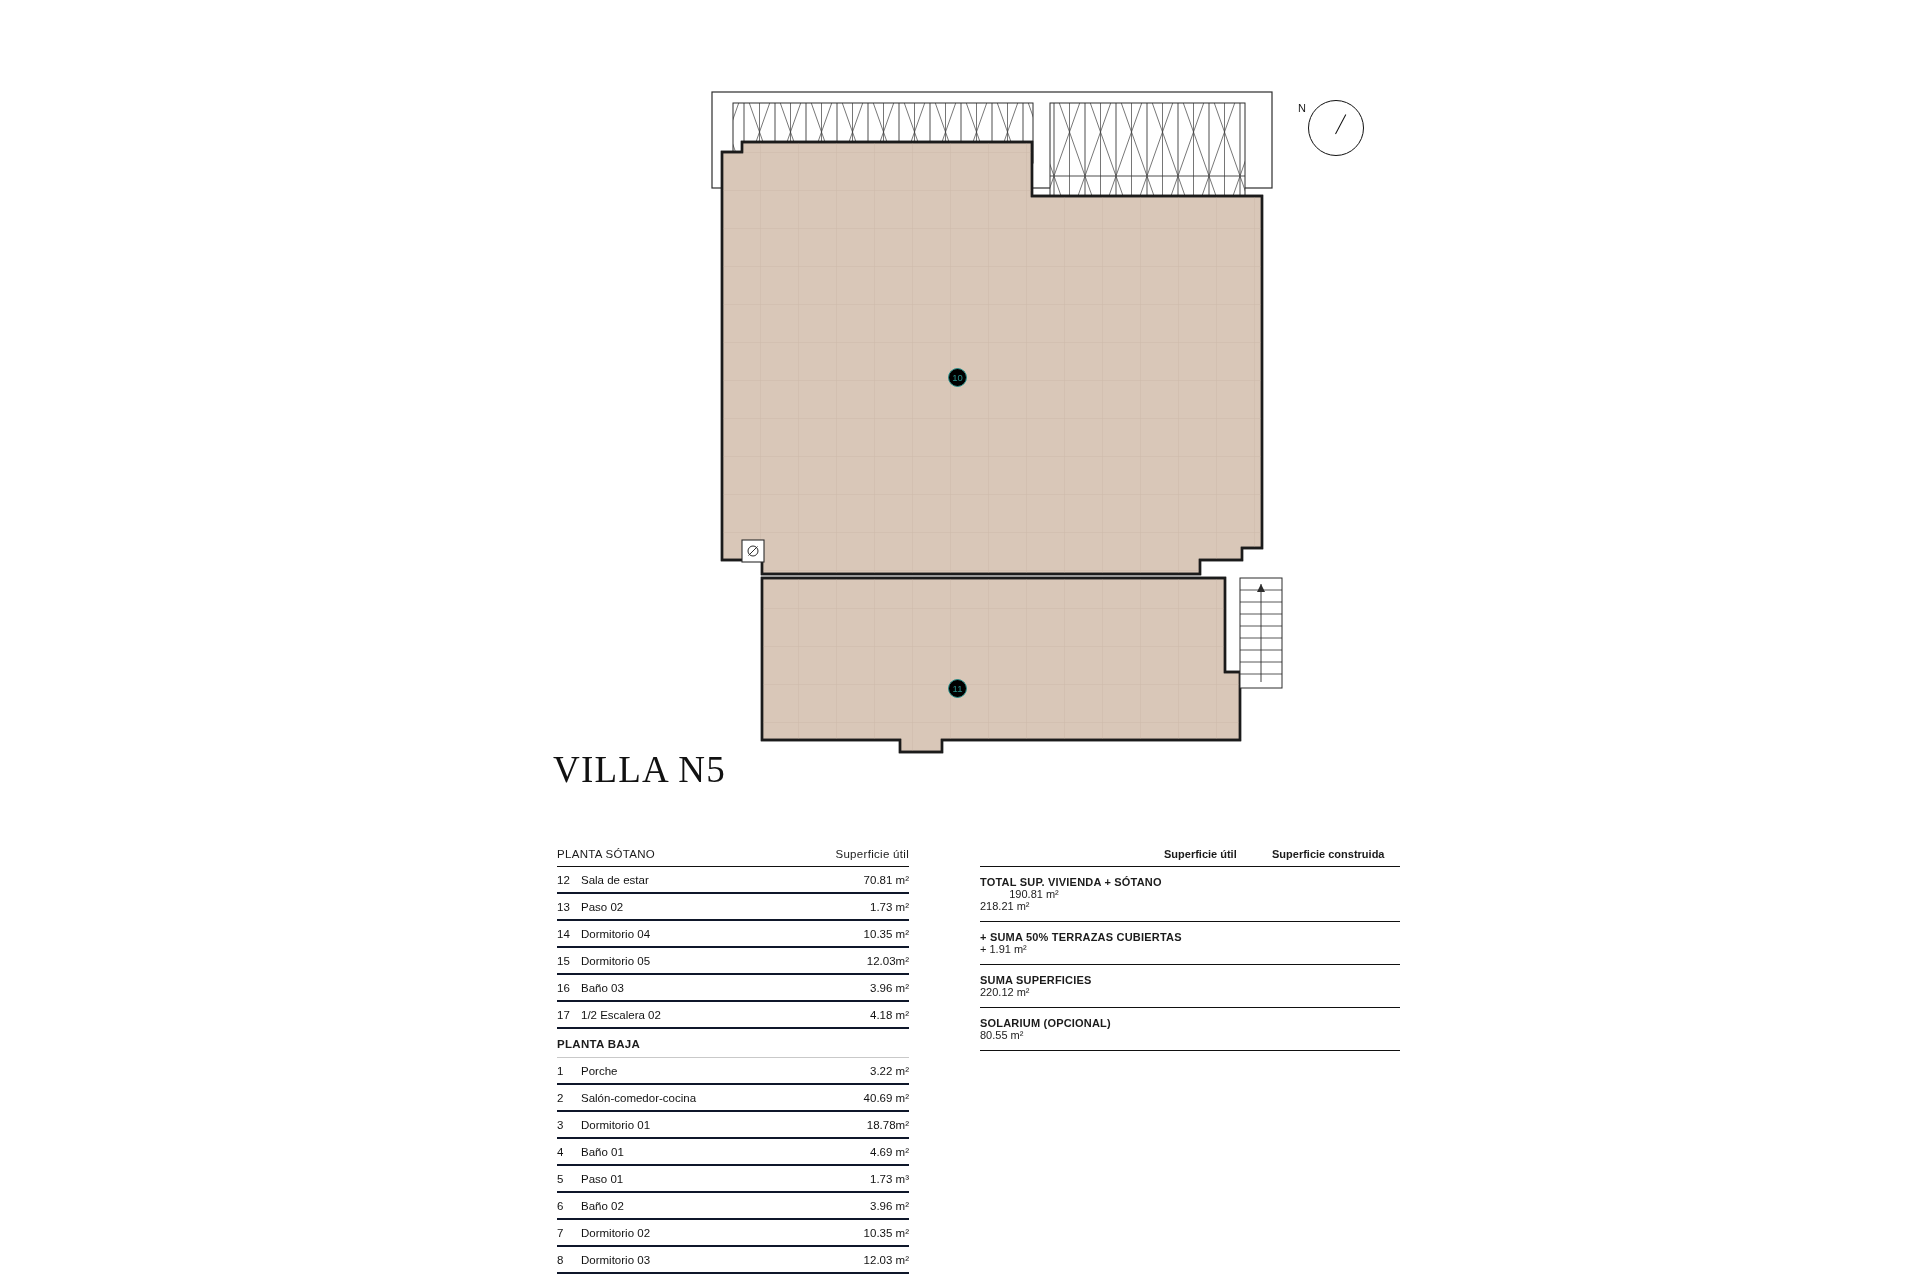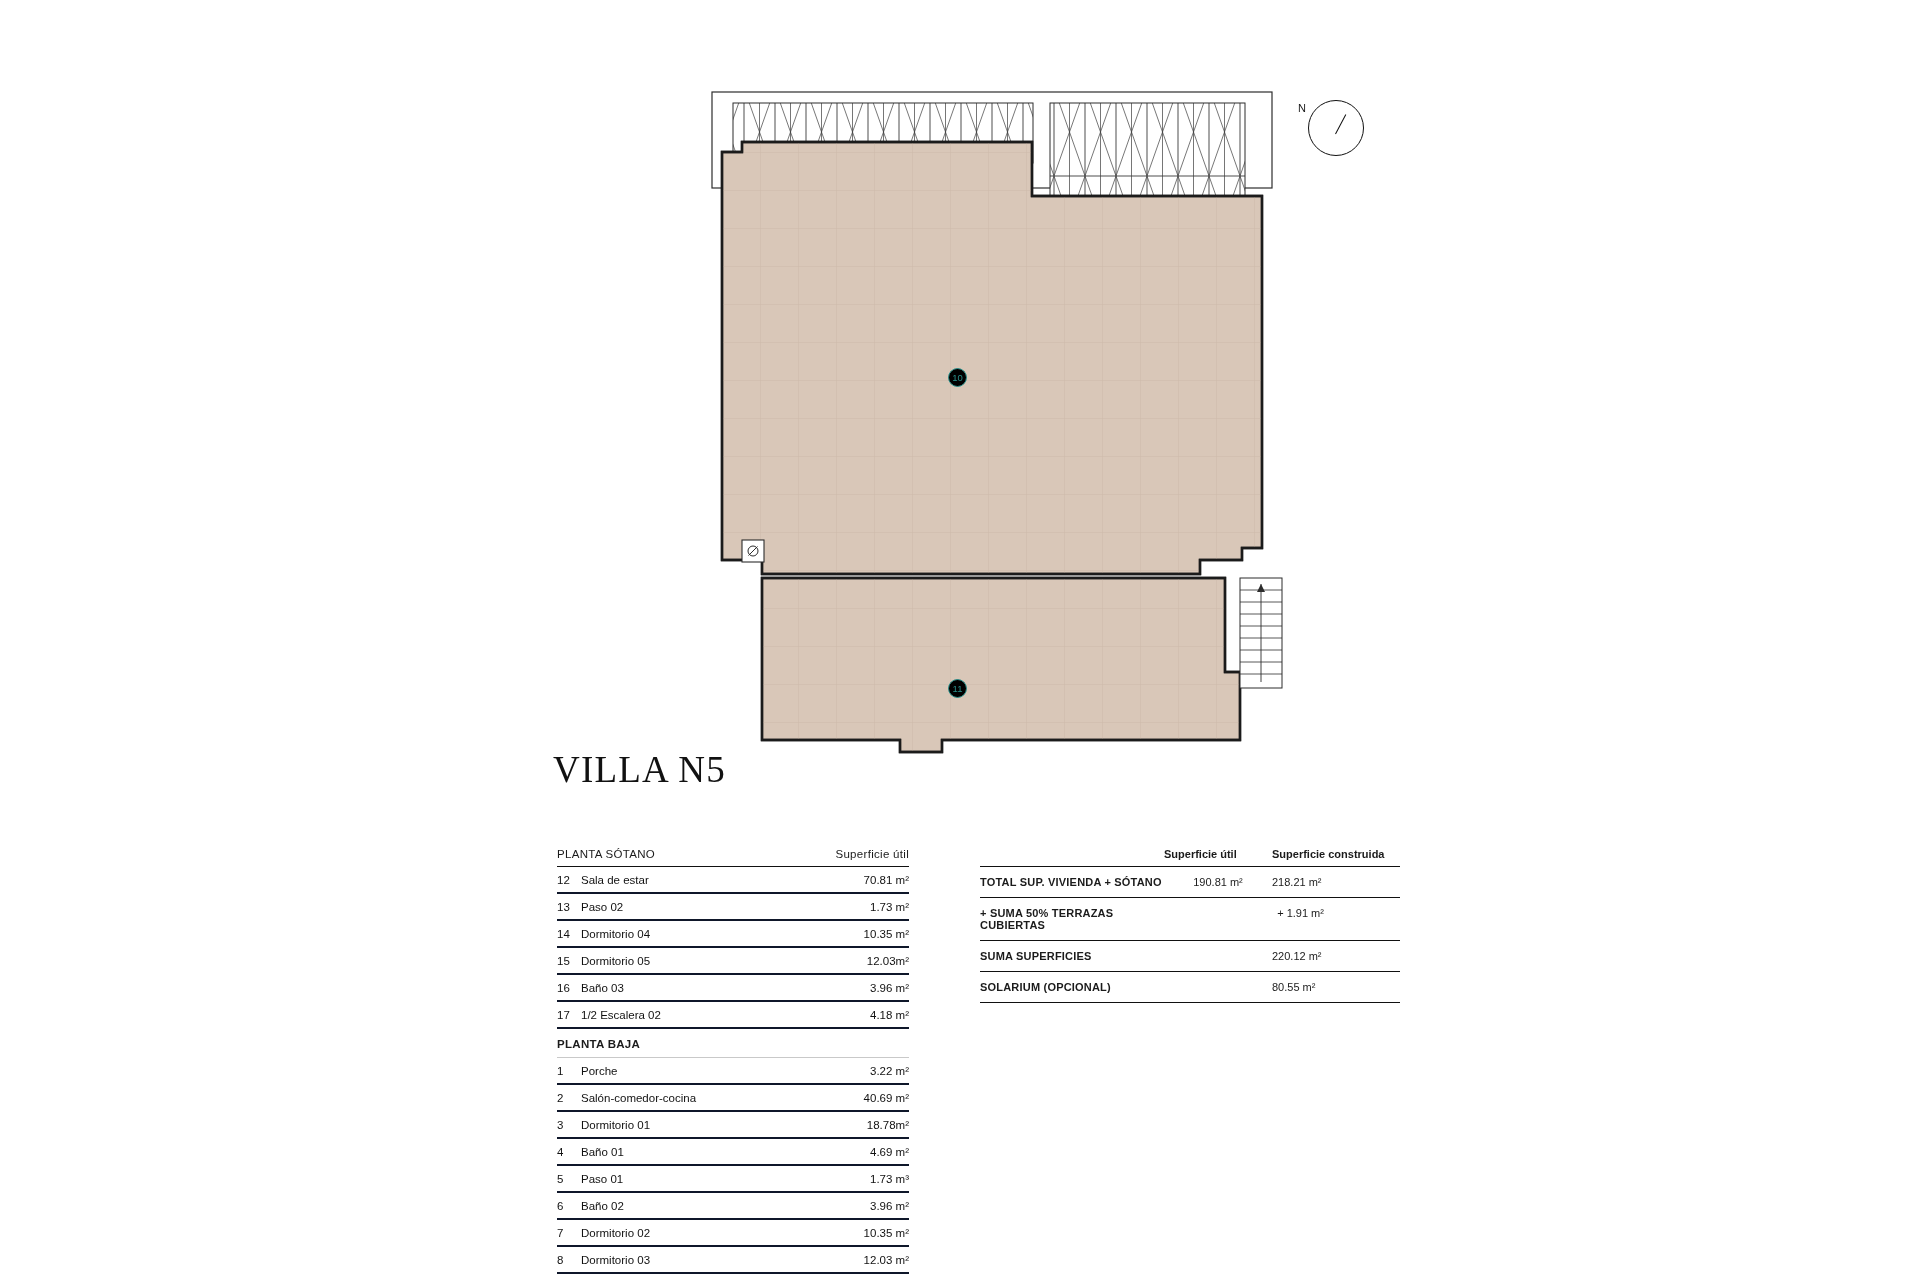--- a/index.html
+++ b/index.html
@@ -24,21 +24,21 @@
   .sec-head{font-size:11.5px;font-weight:bold;letter-spacing:.3px;padding:9px 0 7px 0;border-bottom:1px solid #c9c9c9;}
   .row{display:flex;align-items:center;font-size:11.5px;padding:6.5px 0 6.5px 0;border-bottom:2px solid #0f172a;}
   .row .num{width:24px;flex:0 0 24px;color:#111;}
   .row .nm{flex:1 1 auto;color:#111;}
   .row .area{flex:0 0 auto;text-align:right;color:#111;}
 
   #right-table{position:absolute;left:980px;top:848px;width:420px;}
   .rt-head{display:flex;justify-content:flex-end;font-size:11px;font-weight:bold;padding-bottom:6px;}
   .rt-head .c1{width:108px;text-align:left;}
   .rt-head .c2{width:128px;text-align:left;}
-  .rt-row{display:flex;align-items:baseline;font-size:11px;font-weight:bold;padding:9px 0 9px 0;border-top:1px solid #111;}
+  .rt-row{display:flex;align-items:baseline;font-size:11px;font-weight:bold;padding:9px 0 9px 0;border-top:1px solid #111;flex-direction:column;}
   .rt-row .lbl{flex:1 1 auto;letter-spacing:.2px;}
   .rt-row .v1{width:108px;text-align:center;font-weight:normal;}
   .rt-row .v2{width:128px;text-align:left;font-weight:normal;}
   .rt-row.last{border-bottom:1px solid #111;}
 
   
   .room-tag{position:absolute;width:17px;height:17px;border:1px solid #2a8f8a;border-radius:50%;color:#2a8f8a;font-size:9.5px;display:flex;align-items:center;justify-content:center;background:#000000;}
 </style>
 </head>
 <body>

